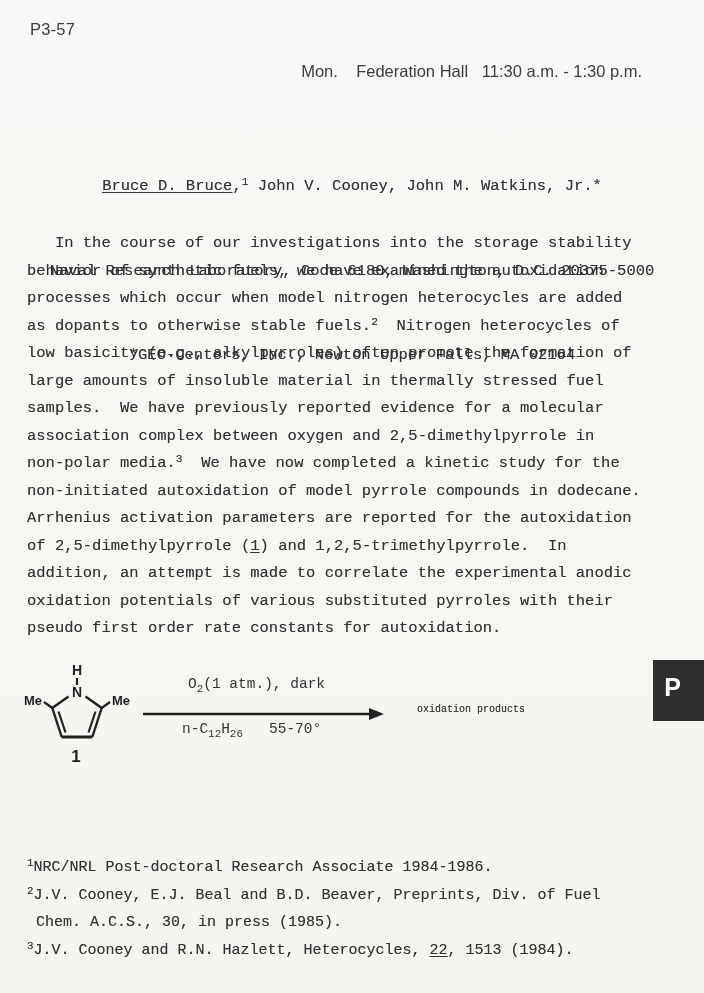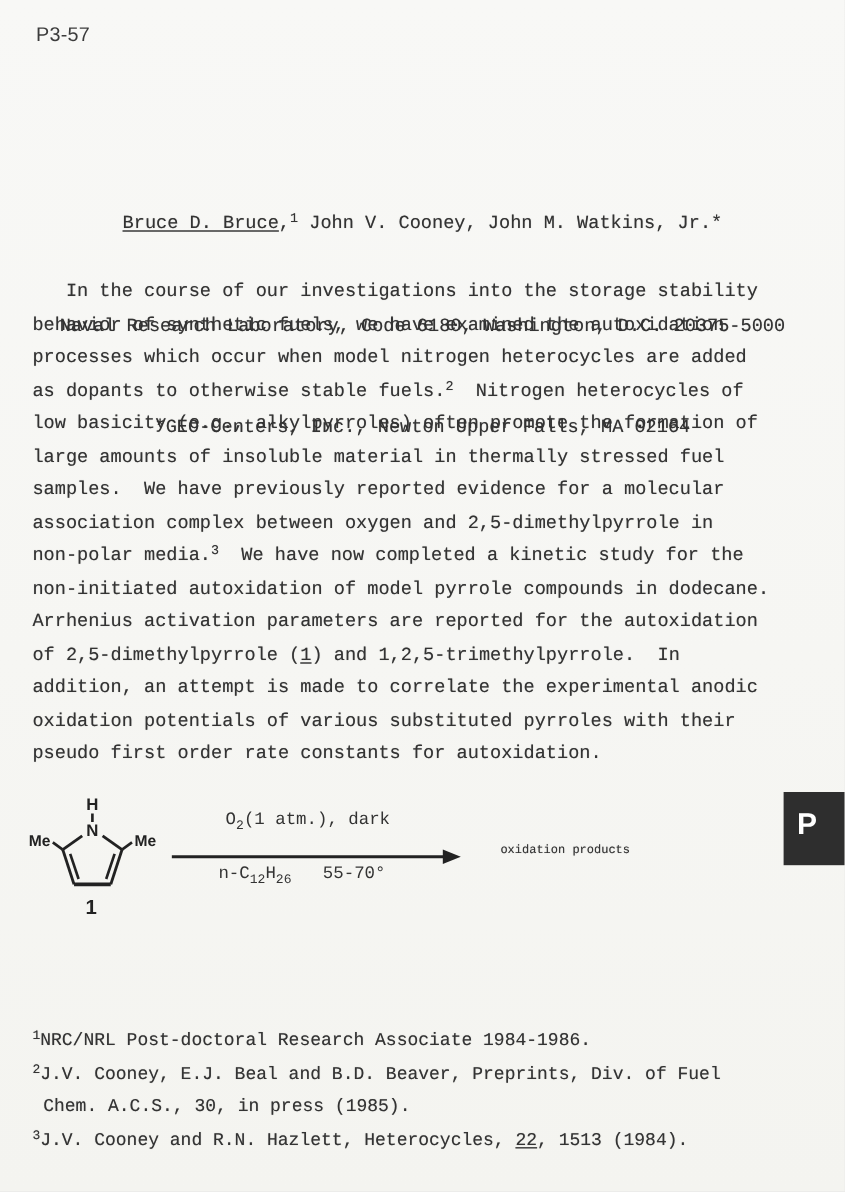--- a/index.html
+++ b/index.html
@@ -72,20 +72,21 @@
   }
   svg text{font-family:"Liberation Sans","DejaVu Sans",sans-serif;fill:#222;}
 </style>
 </head>
 <body>
 
 <div class="page">
 
   <div class="page-code">P3-57</div>
   <div class="session">
+    <div>Mon.    Federation Hall   11:30 a.m. - 1:30 p.m.</div>
   </div>
 
 
   <div class="authors">
     <div><span class="u">Bruce D. Bruce</span><span>,</span><span class="sup">1</span><span> John V. Cooney, John M. Watkins, Jr.*</span></div>
     <div>Naval Research Laboratory, Code 6180, Washington, D.C. 20375-5000</div>
     <div>*GEO-Centers, Inc., Newton Upper Falls, MA 02164</div>
   </div>
 
   <div class="abstract"><div class="t-line"><span>   In the course of our investigations into the storage stability</span></div><div class="t-line"><span>behavior of synthetic fuels, we have examined the autoxidation</span></div><div class="t-line"><span>processes which occur when model nitrogen heterocycles are added</span></div><div class="t-line"><span>as dopants to otherwise stable fuels.</span><span class="sup">2</span><span>  Nitrogen heterocycles of</span></div><div class="t-line"><span>low basicity (e.g., alkylpyrroles) often promote the formation of</span></div><div class="t-line"><span>large amounts of insoluble material in thermally stressed fuel</span></div><div class="t-line"><span>samples.  We have previously reported evidence for a molecular</span></div><div class="t-line"><span>association complex between oxygen and 2,5-dimethylpyrrole in</span></div><div class="t-line"><span>non-polar media.</span><span class="sup">3</span><span>  We have now completed a kinetic study for the</span></div><div class="t-line"><span>non-initiated autoxidation of model pyrrole compounds in dodecane.</span></div><div class="t-line"><span>Arrhenius activation parameters are reported for the autoxidation</span></div><div class="t-line"><span>of 2,5-dimethylpyrrole (</span><span class="u">1</span><span>) and 1,2,5-trimethylpyrrole.  In</span></div><div class="t-line"><span>addition, an attempt is made to correlate the experimental anodic</span></div><div class="t-line"><span>oxidation potentials of various substituted pyrroles with their</span></div><div class="t-line"><span>pseudo first order rate constants for autoxidation.</span></div></div>

